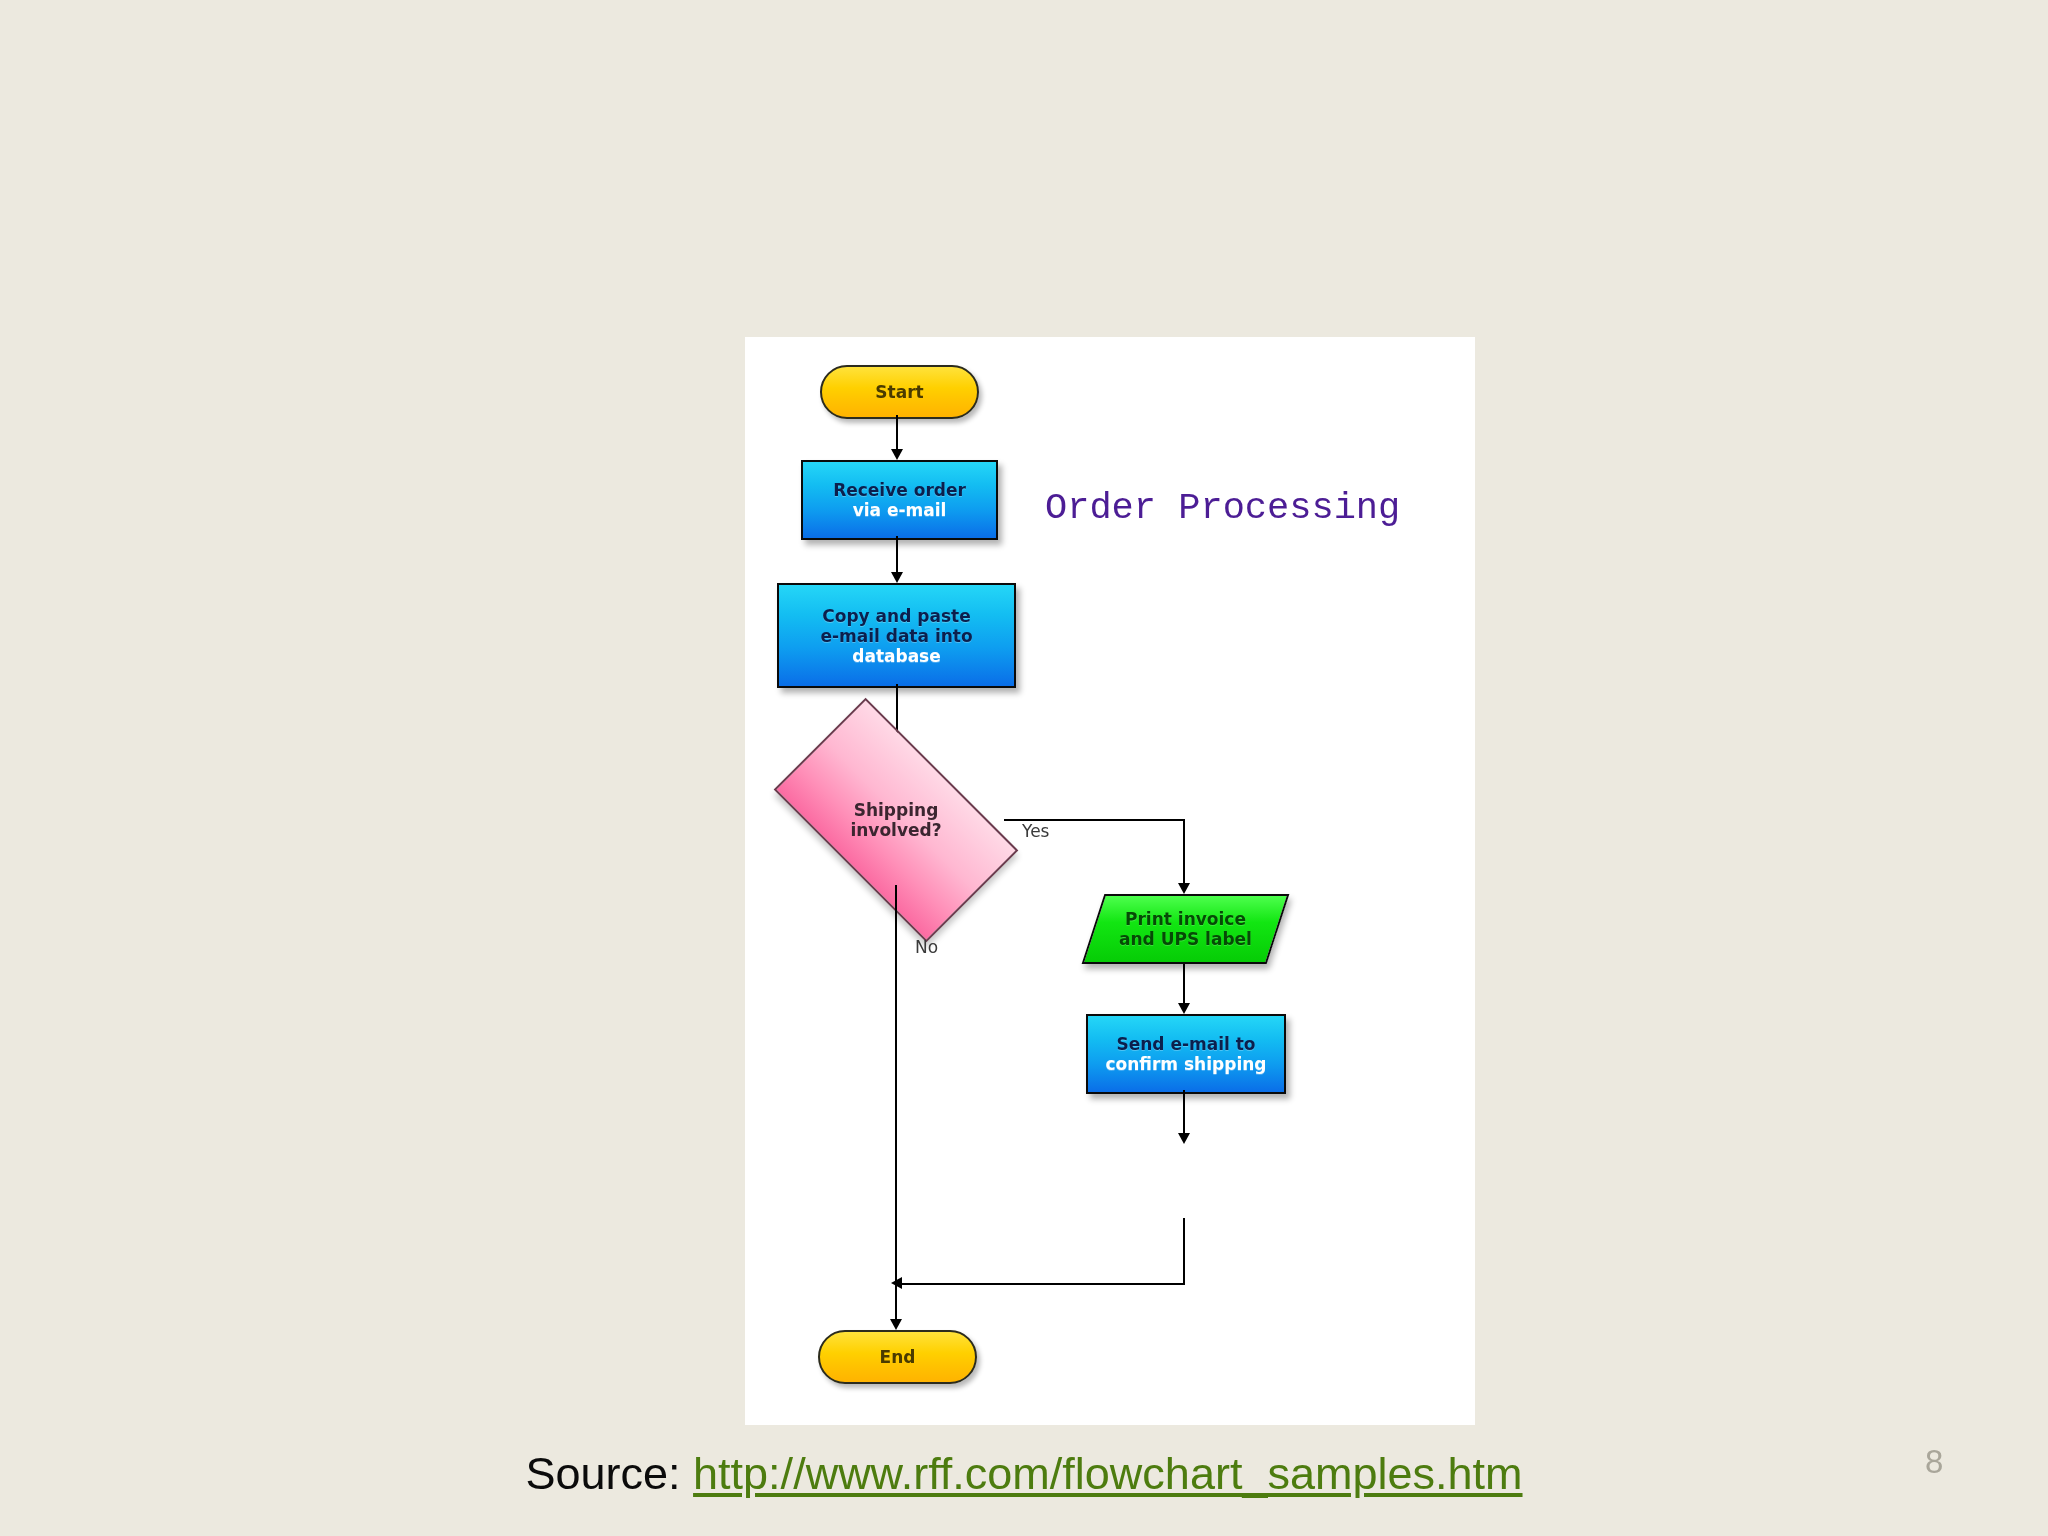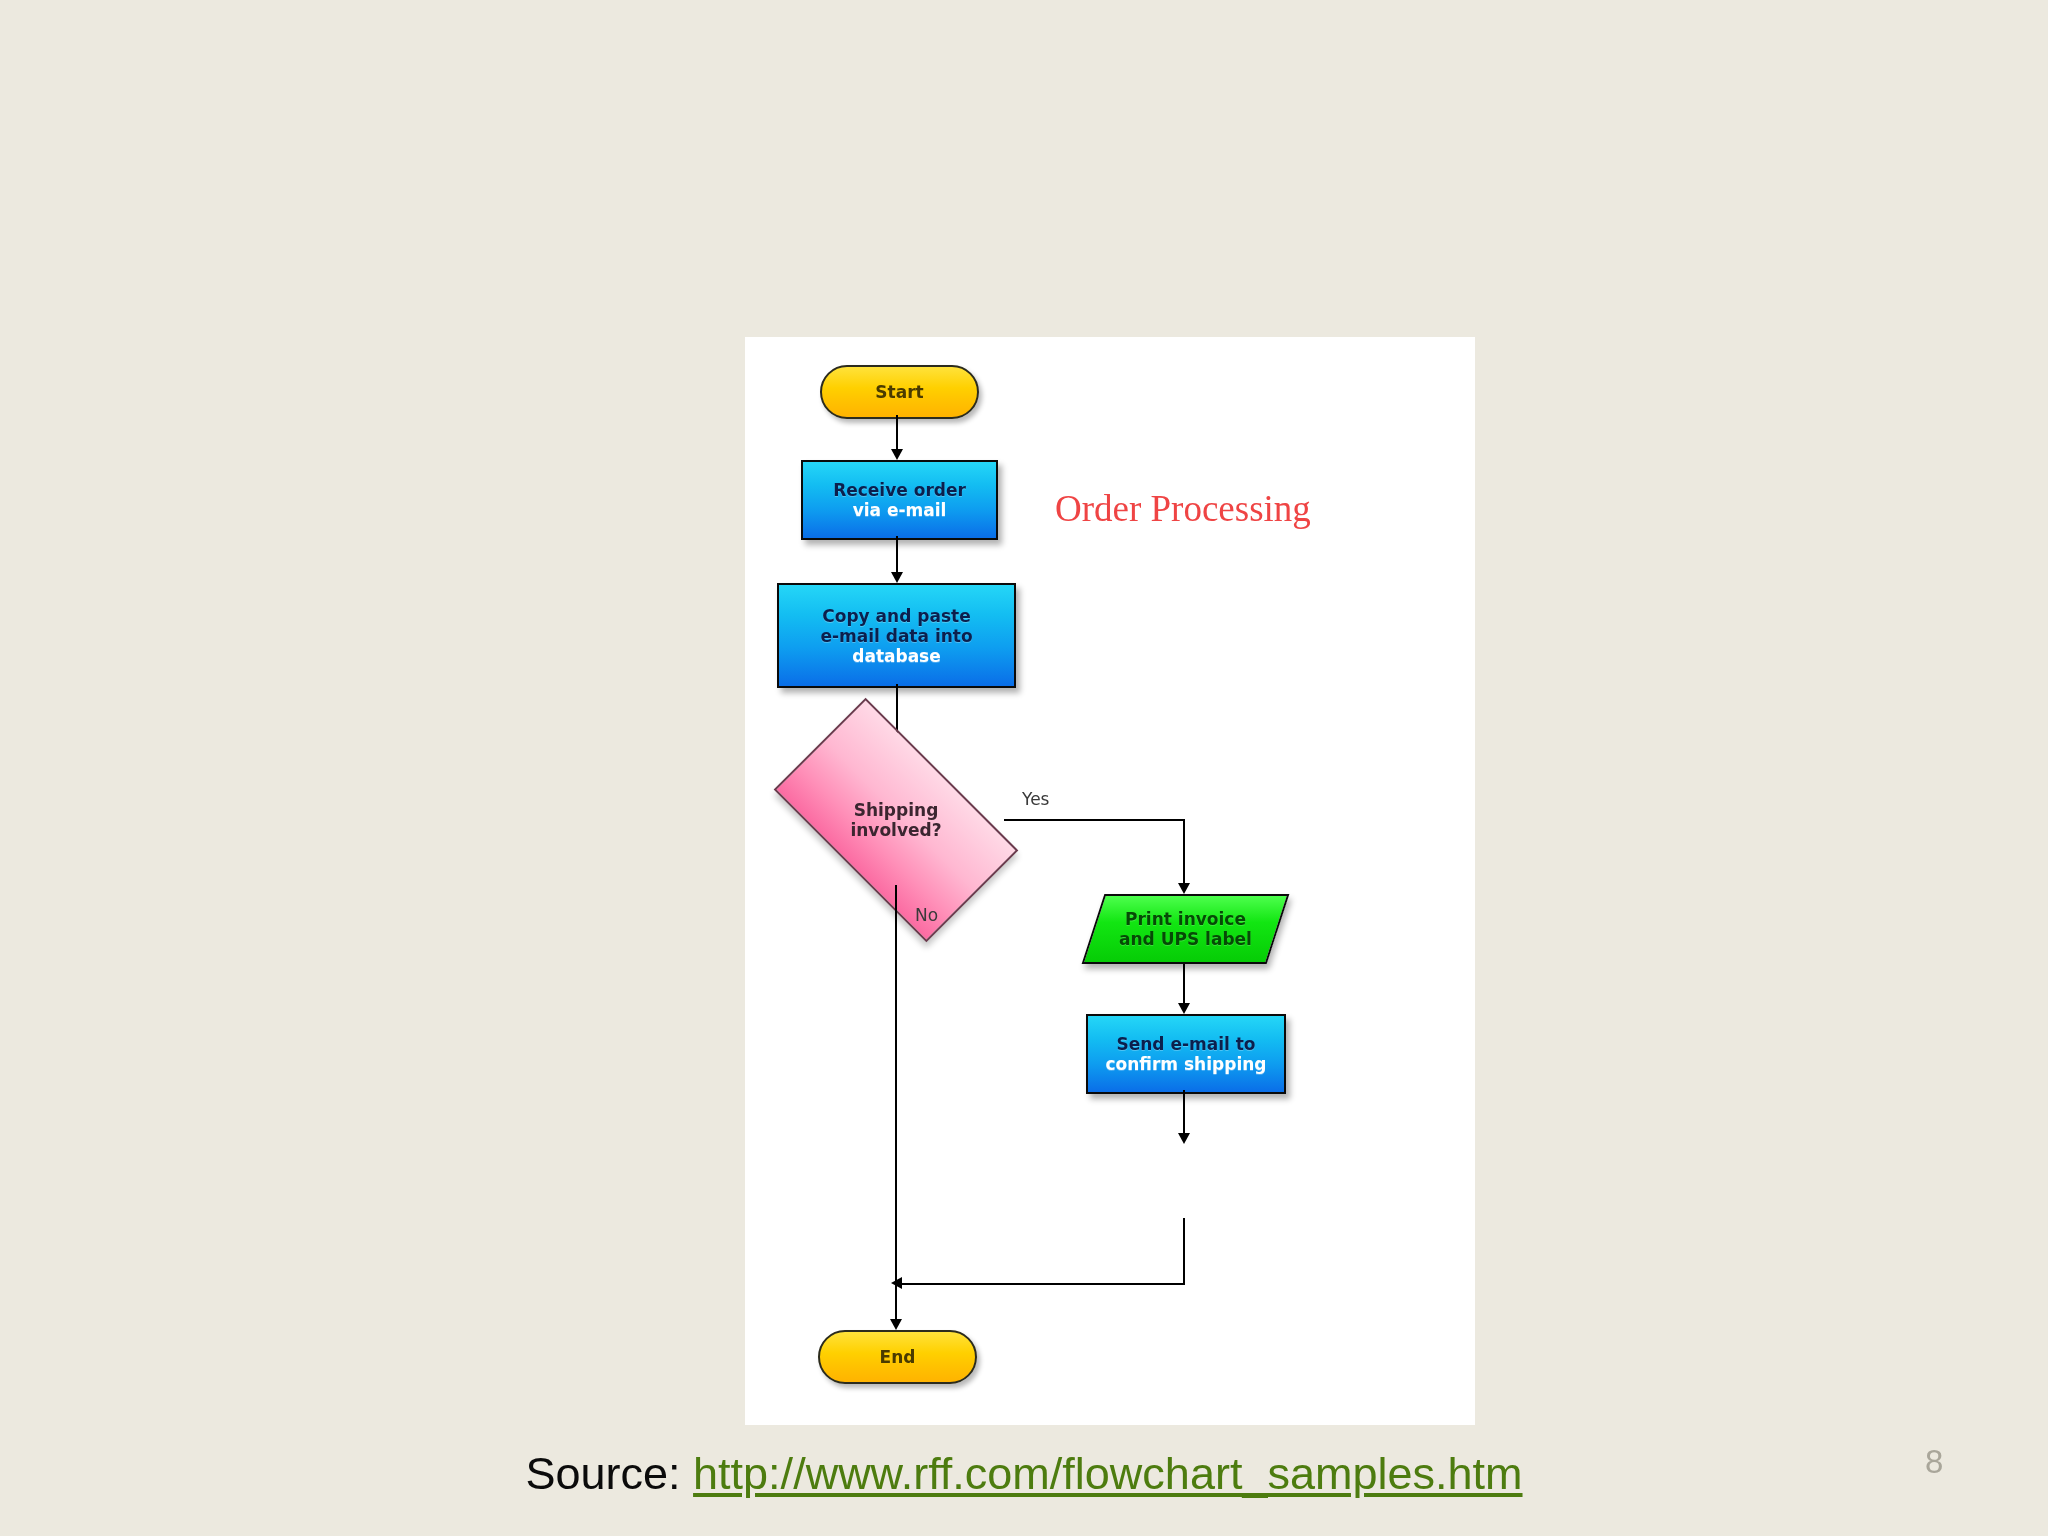--- a/index.html
+++ b/index.html
@@ -135,32 +135,32 @@
     border-bottom: 6px solid transparent;
     border-right: 11px solid #000;
   }
 
   .edge-label {
     position: absolute;
     font-family: "DejaVu Sans", sans-serif;
     font-size: 17px;
     color: #3a3a3a;
     white-space: nowrap;
+    margin-top: 32px;
   }
 
   #flow-heading {
     position: absolute;
     left: 300px;
     top: 150px;
-    font-family: Liberation Serif, serif;
+    font-family: Liberation Mono, monospace;
     font-size: 37px;
-    color: #ef4444;
+    color: #4c1d95;
     white-space: nowrap;
     letter-spacing: 0px;
-    margin-left: 10px;
   }
 
   
   #source-line {
     position: absolute;
     left: 0;
     right: 0;
     top: 1448px;
     text-align: center;
     font-family: "Liberation Sans", sans-serif;

